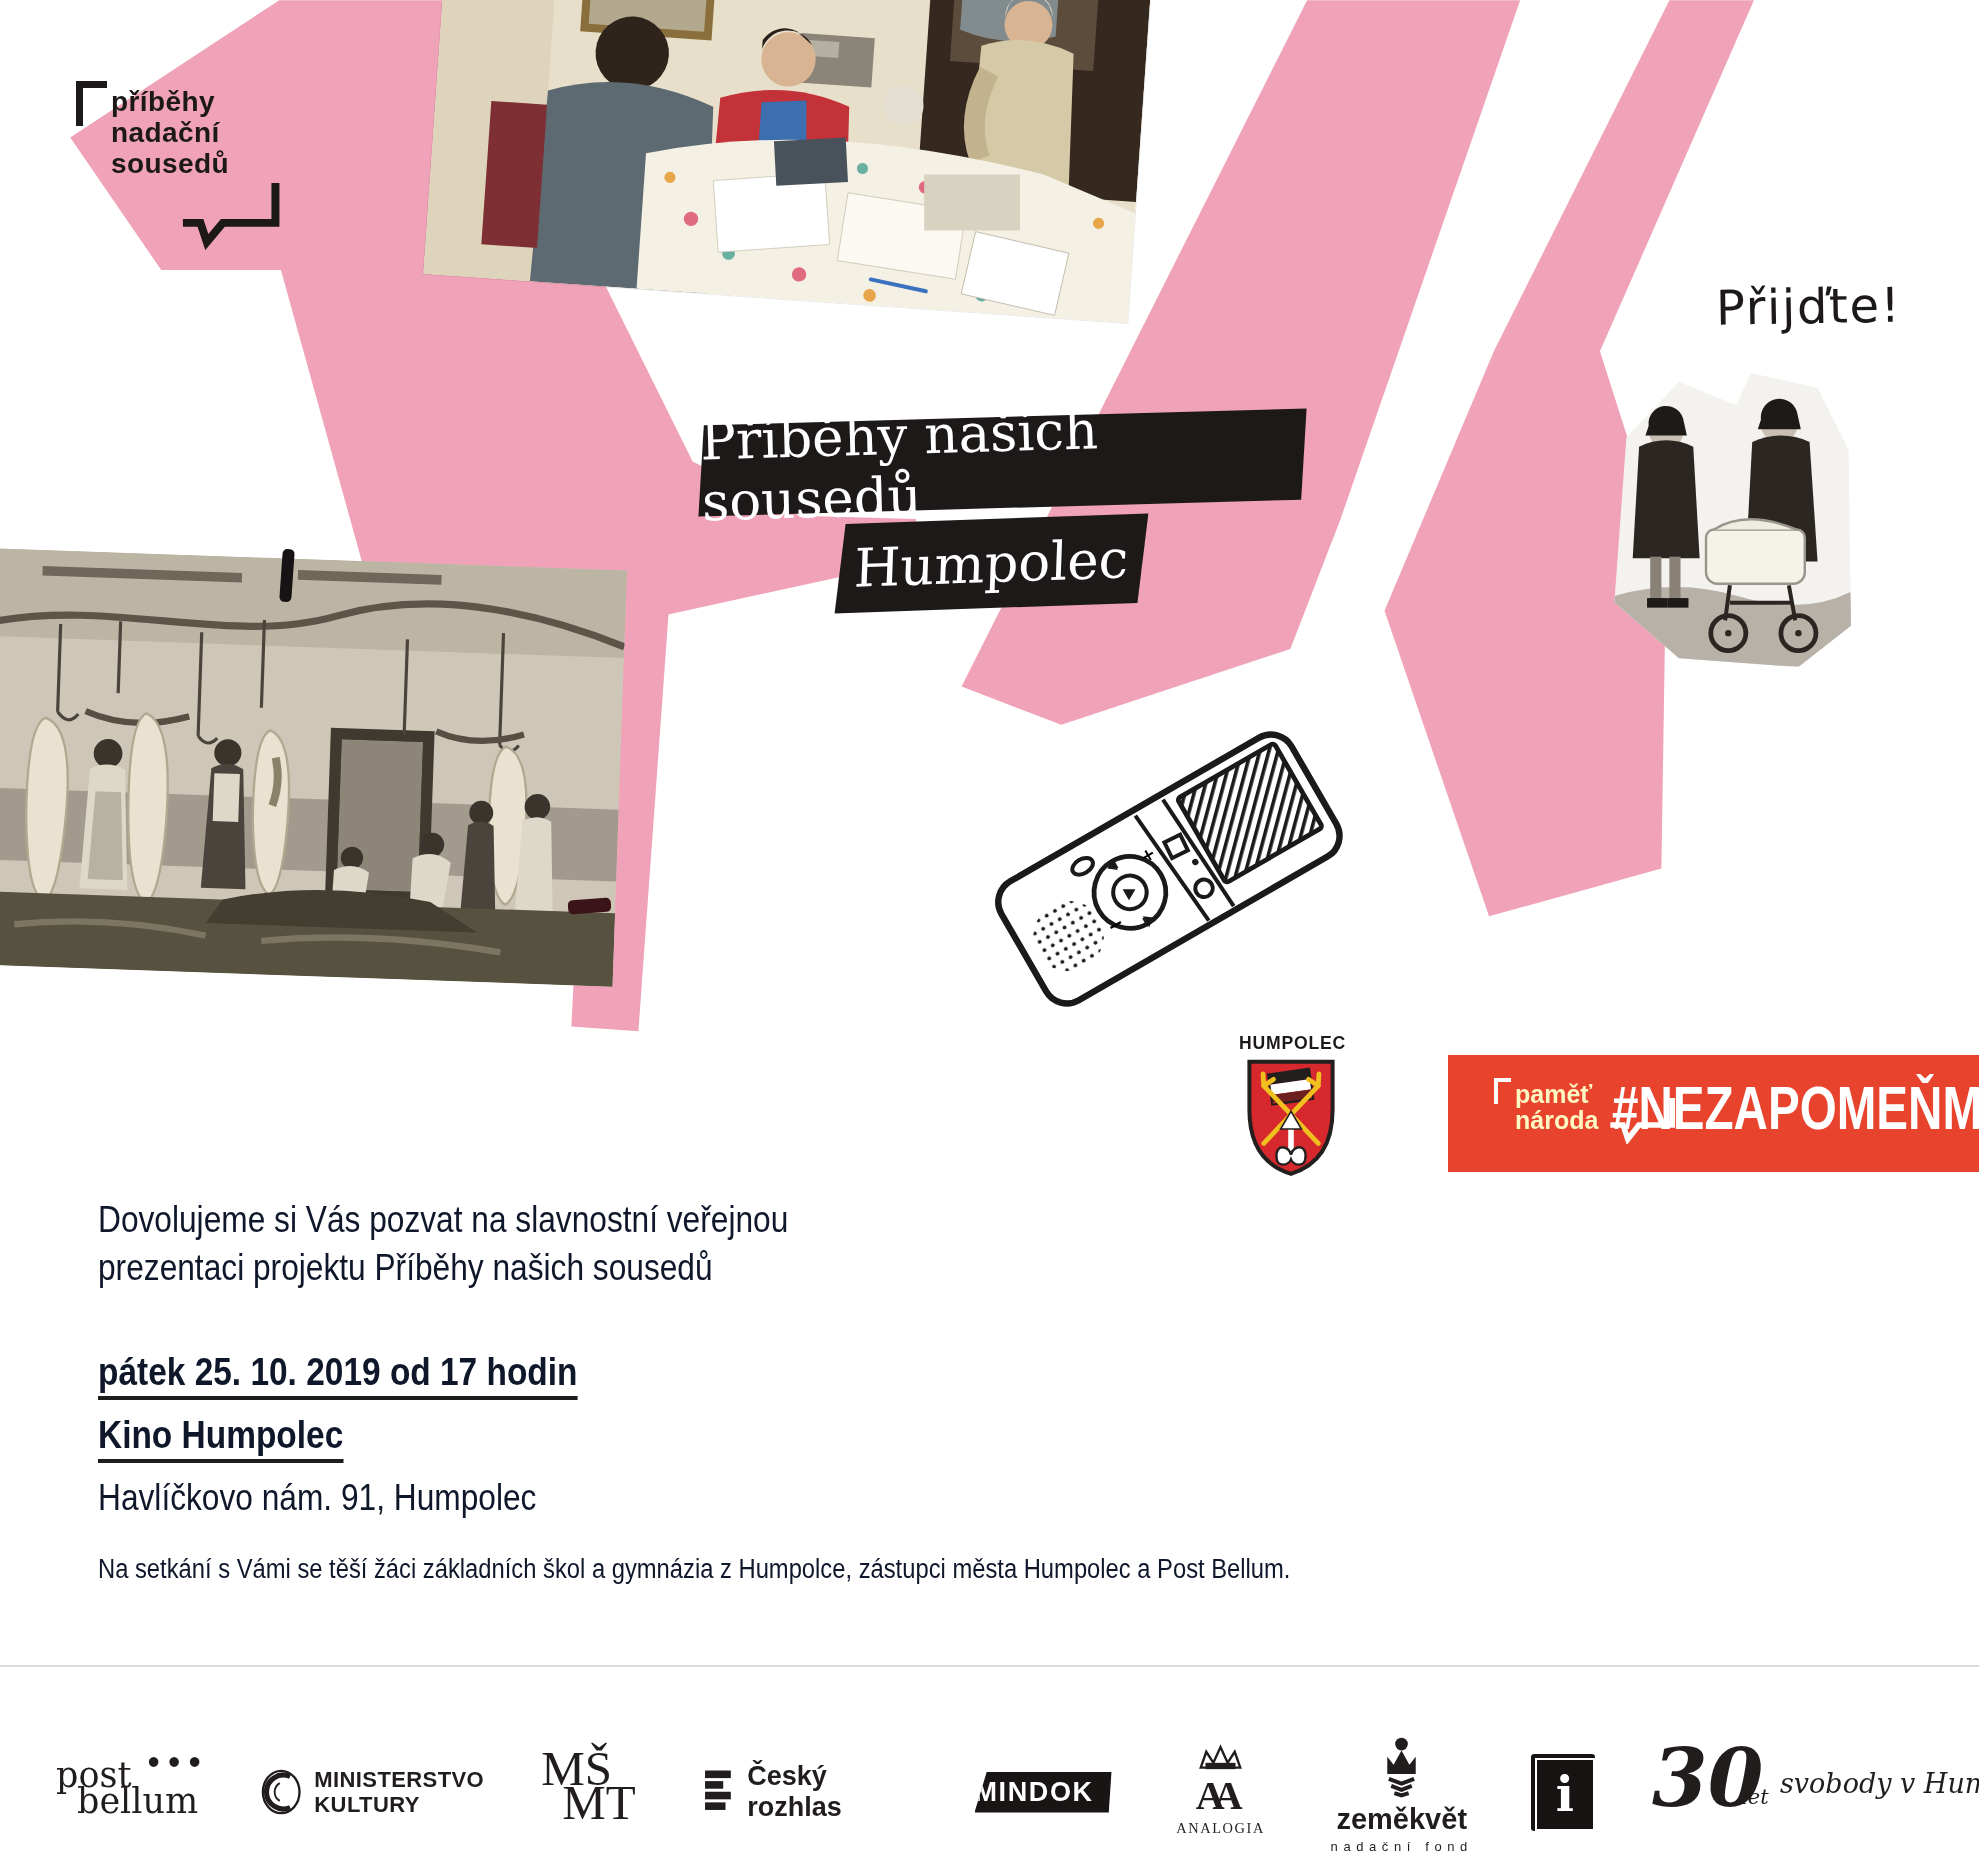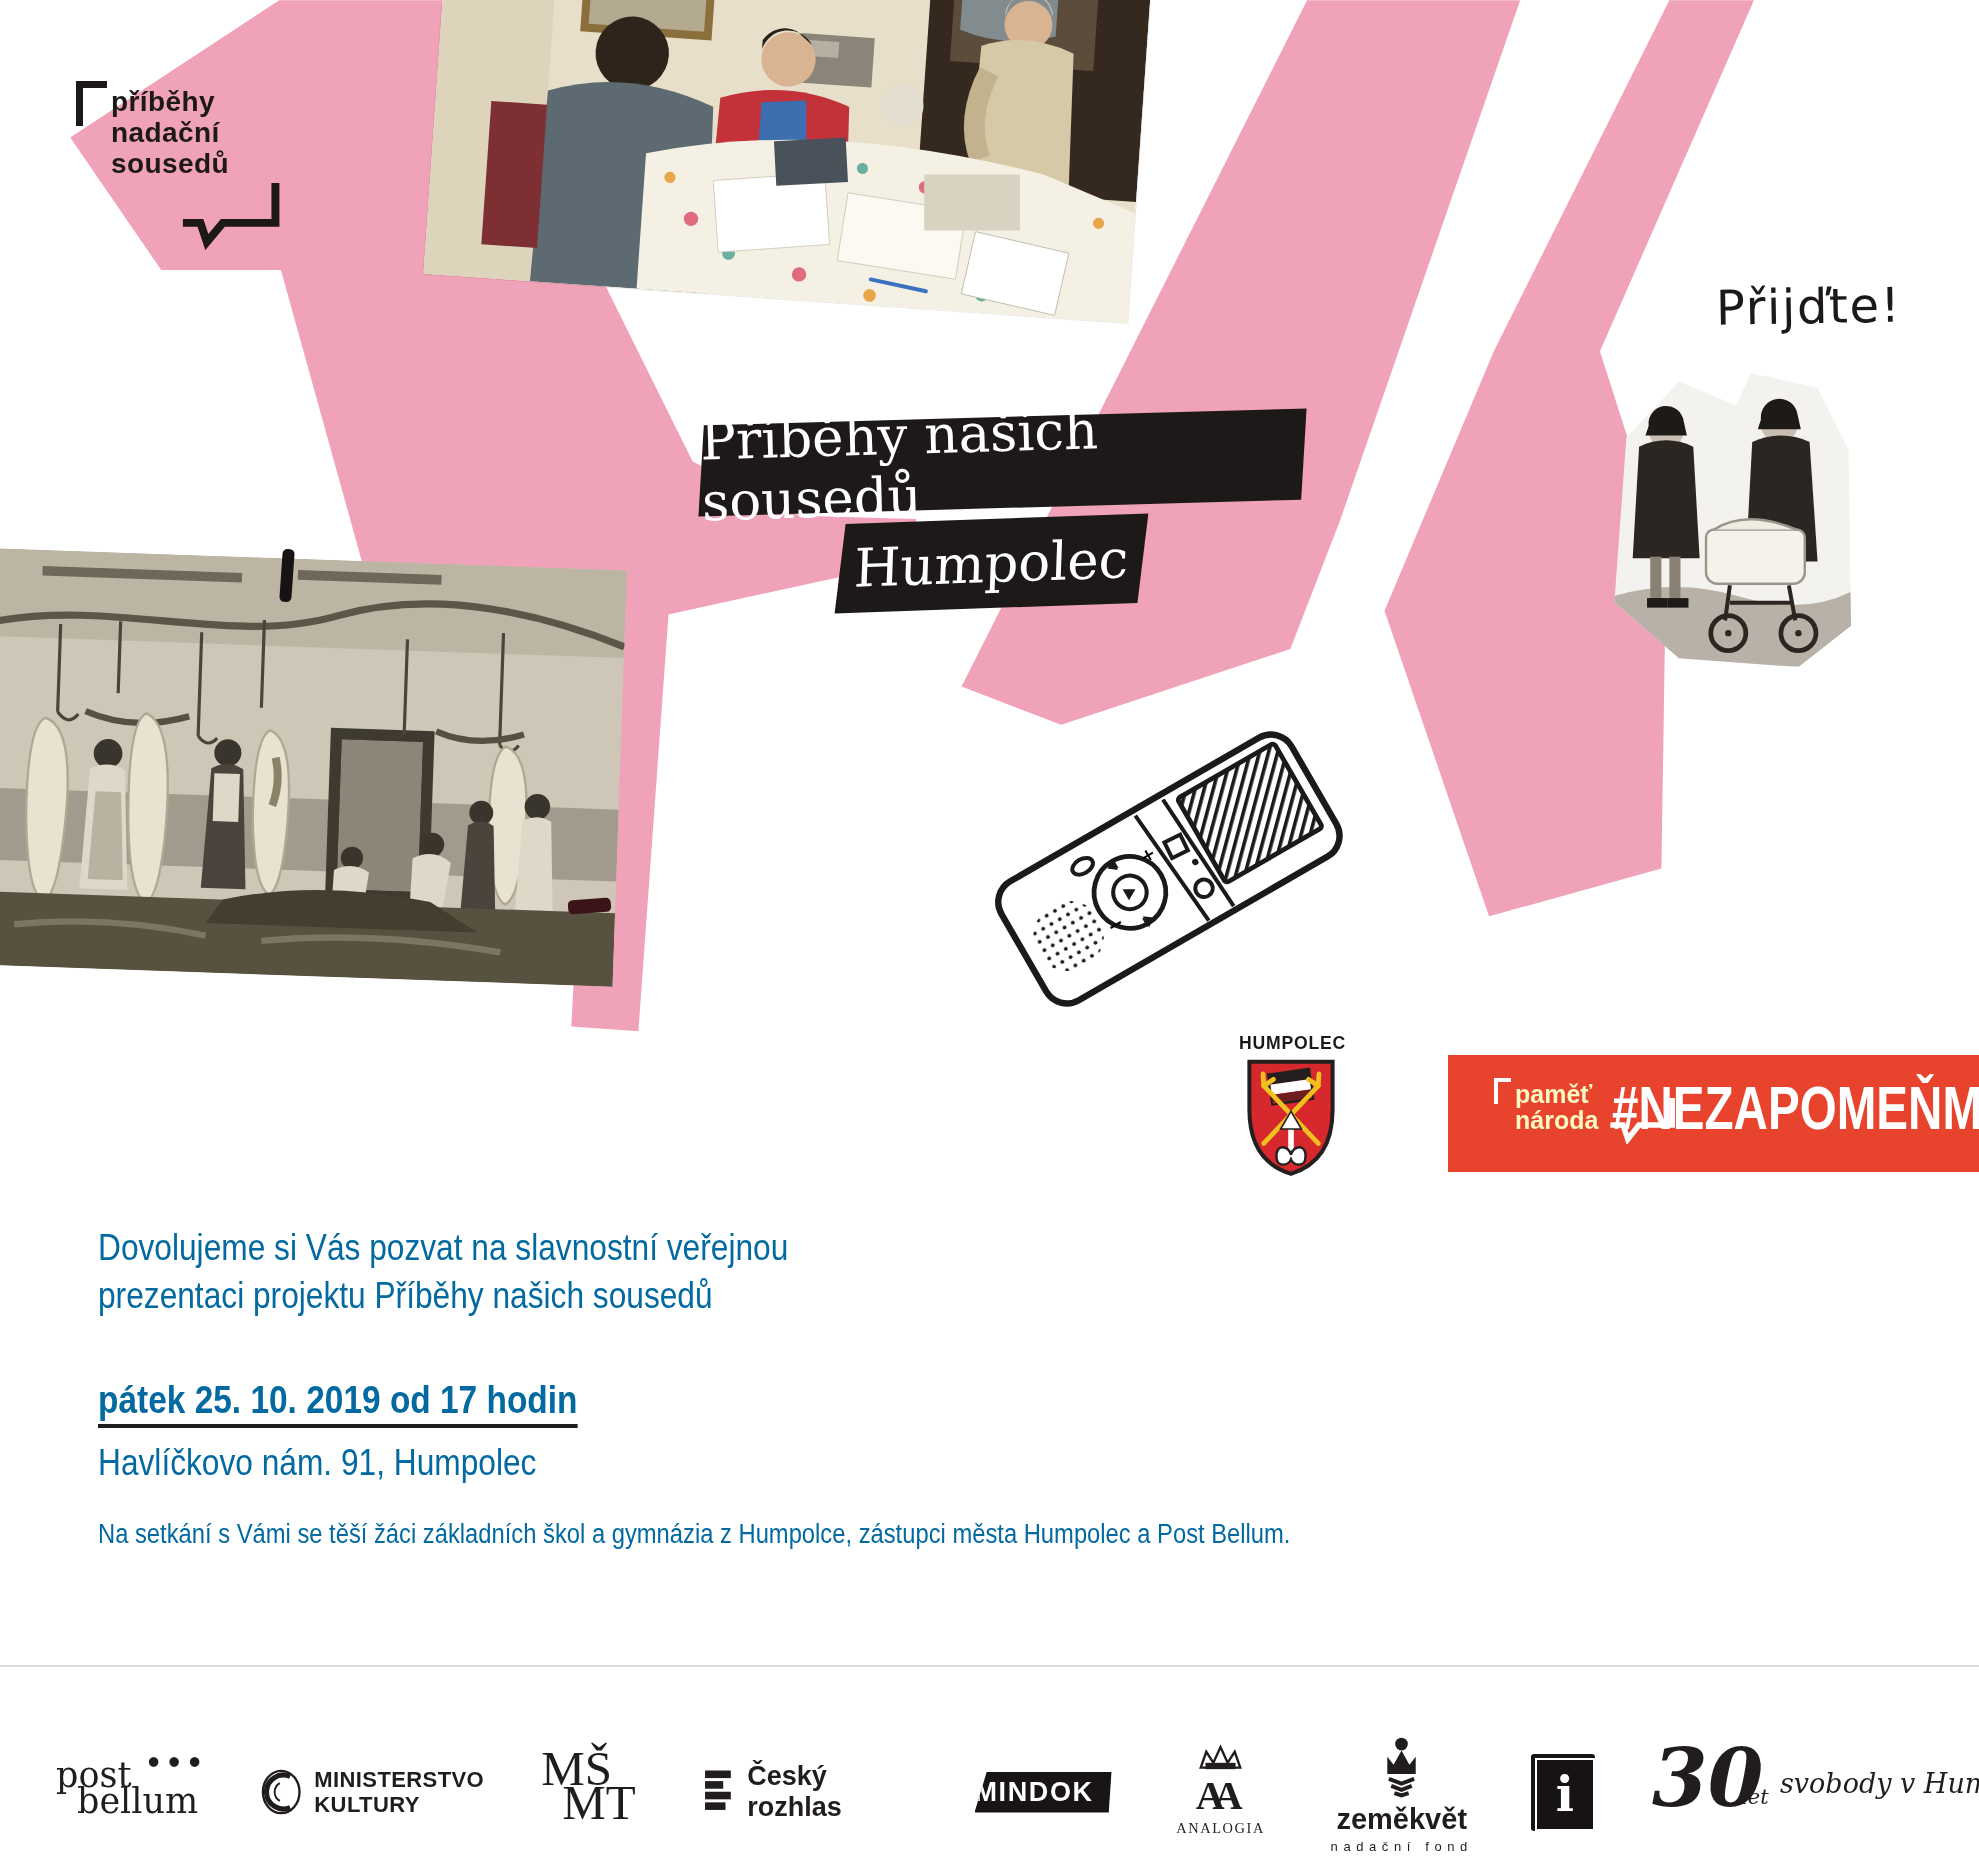--- a/index.html
+++ b/index.html
@@ -54,21 +54,21 @@
   #redbar{left:1448px;top:1055px;width:532px;height:117px;background:#e8432d;}
   #pamet{position:absolute;left:46px;top:21px;width:184px;height:80px;color:#fef9c3;}
   #pamet .corner-tl{position:absolute;left:0;top:1.6px;width:12.8px;height:22.3px;
      border-left:4.8px solid #fff;border-top:4.8px solid #fff;}
   #pamet .ptxt{position:absolute;left:21px;top:4.8px;font-size:25px;line-height:26px;font-weight:800;}
   #pamet svg{position:absolute;left:110px;top:22.3px;}
   #hashtag{position:absolute;left:164px;top:17.6px;font-size:61px;font-weight:800;color:#fff;
      letter-spacing:0px;transform:scaleX(.78);transform-origin:0 50%;white-space:nowrap;}
 
   
-  #invite{left:98px;top:1224px;width:1516px;color:#0369a1;}
+  #invite{left:98px;top:1196px;width:1516px;color:#0f172a;}
   .cnd{transform:scaleX(.88);transform-origin:0 50%;white-space:nowrap;}
   #invite .l{font-size:36px;line-height:48px;}
   #invite .gap1{height:59px;}
   #invite .strong{display:inline-block;font-size:38px;font-weight:800;
       border-bottom:4.8px solid #1d1d1b;padding-bottom:2.4px;}
   #invite .row{margin-bottom:13.6px;}
   #invite .addr{font-size:36px;margin-top:3.2px;}
   #invite .closing{font-size:27px;margin-top:35px;}
 
   
@@ -356,20 +356,21 @@
       </svg>
     </div>
     <div id="hashtag">#NEZAPOMEŇME</div>
   </div>
 
   <div id="invite" class="abs">
     <div class="l cnd">Dovolujeme si Vás pozvat na slavnostní veřejnou</div>
     <div class="l cnd">prezentaci projektu Příběhy našich sousedů</div>
     <div class="gap1"></div>
     <div class="row"><span class="strong cnd">pátek 25. 10. 2019 od 17 hodin</span></div>
+    <div class="row"><span class="strong cnd">Kino Humpolec</span></div>
     <div class="addr cnd">Havlíčkovo nám. 91, Humpolec</div>
     <div class="closing cnd">Na setkání s Vámi se těší žáci základních škol a gymnázia z Humpolce, zástupci města Humpolec a Post Bellum.</div>
   </div>
 
   <div id="divider" class="abs"></div>
   <div id="sponsors" class="abs">
 
     <div id="lg-pb" class="logo">
       <span class="w1">post</span>
       <span class="dots">•••</span>

